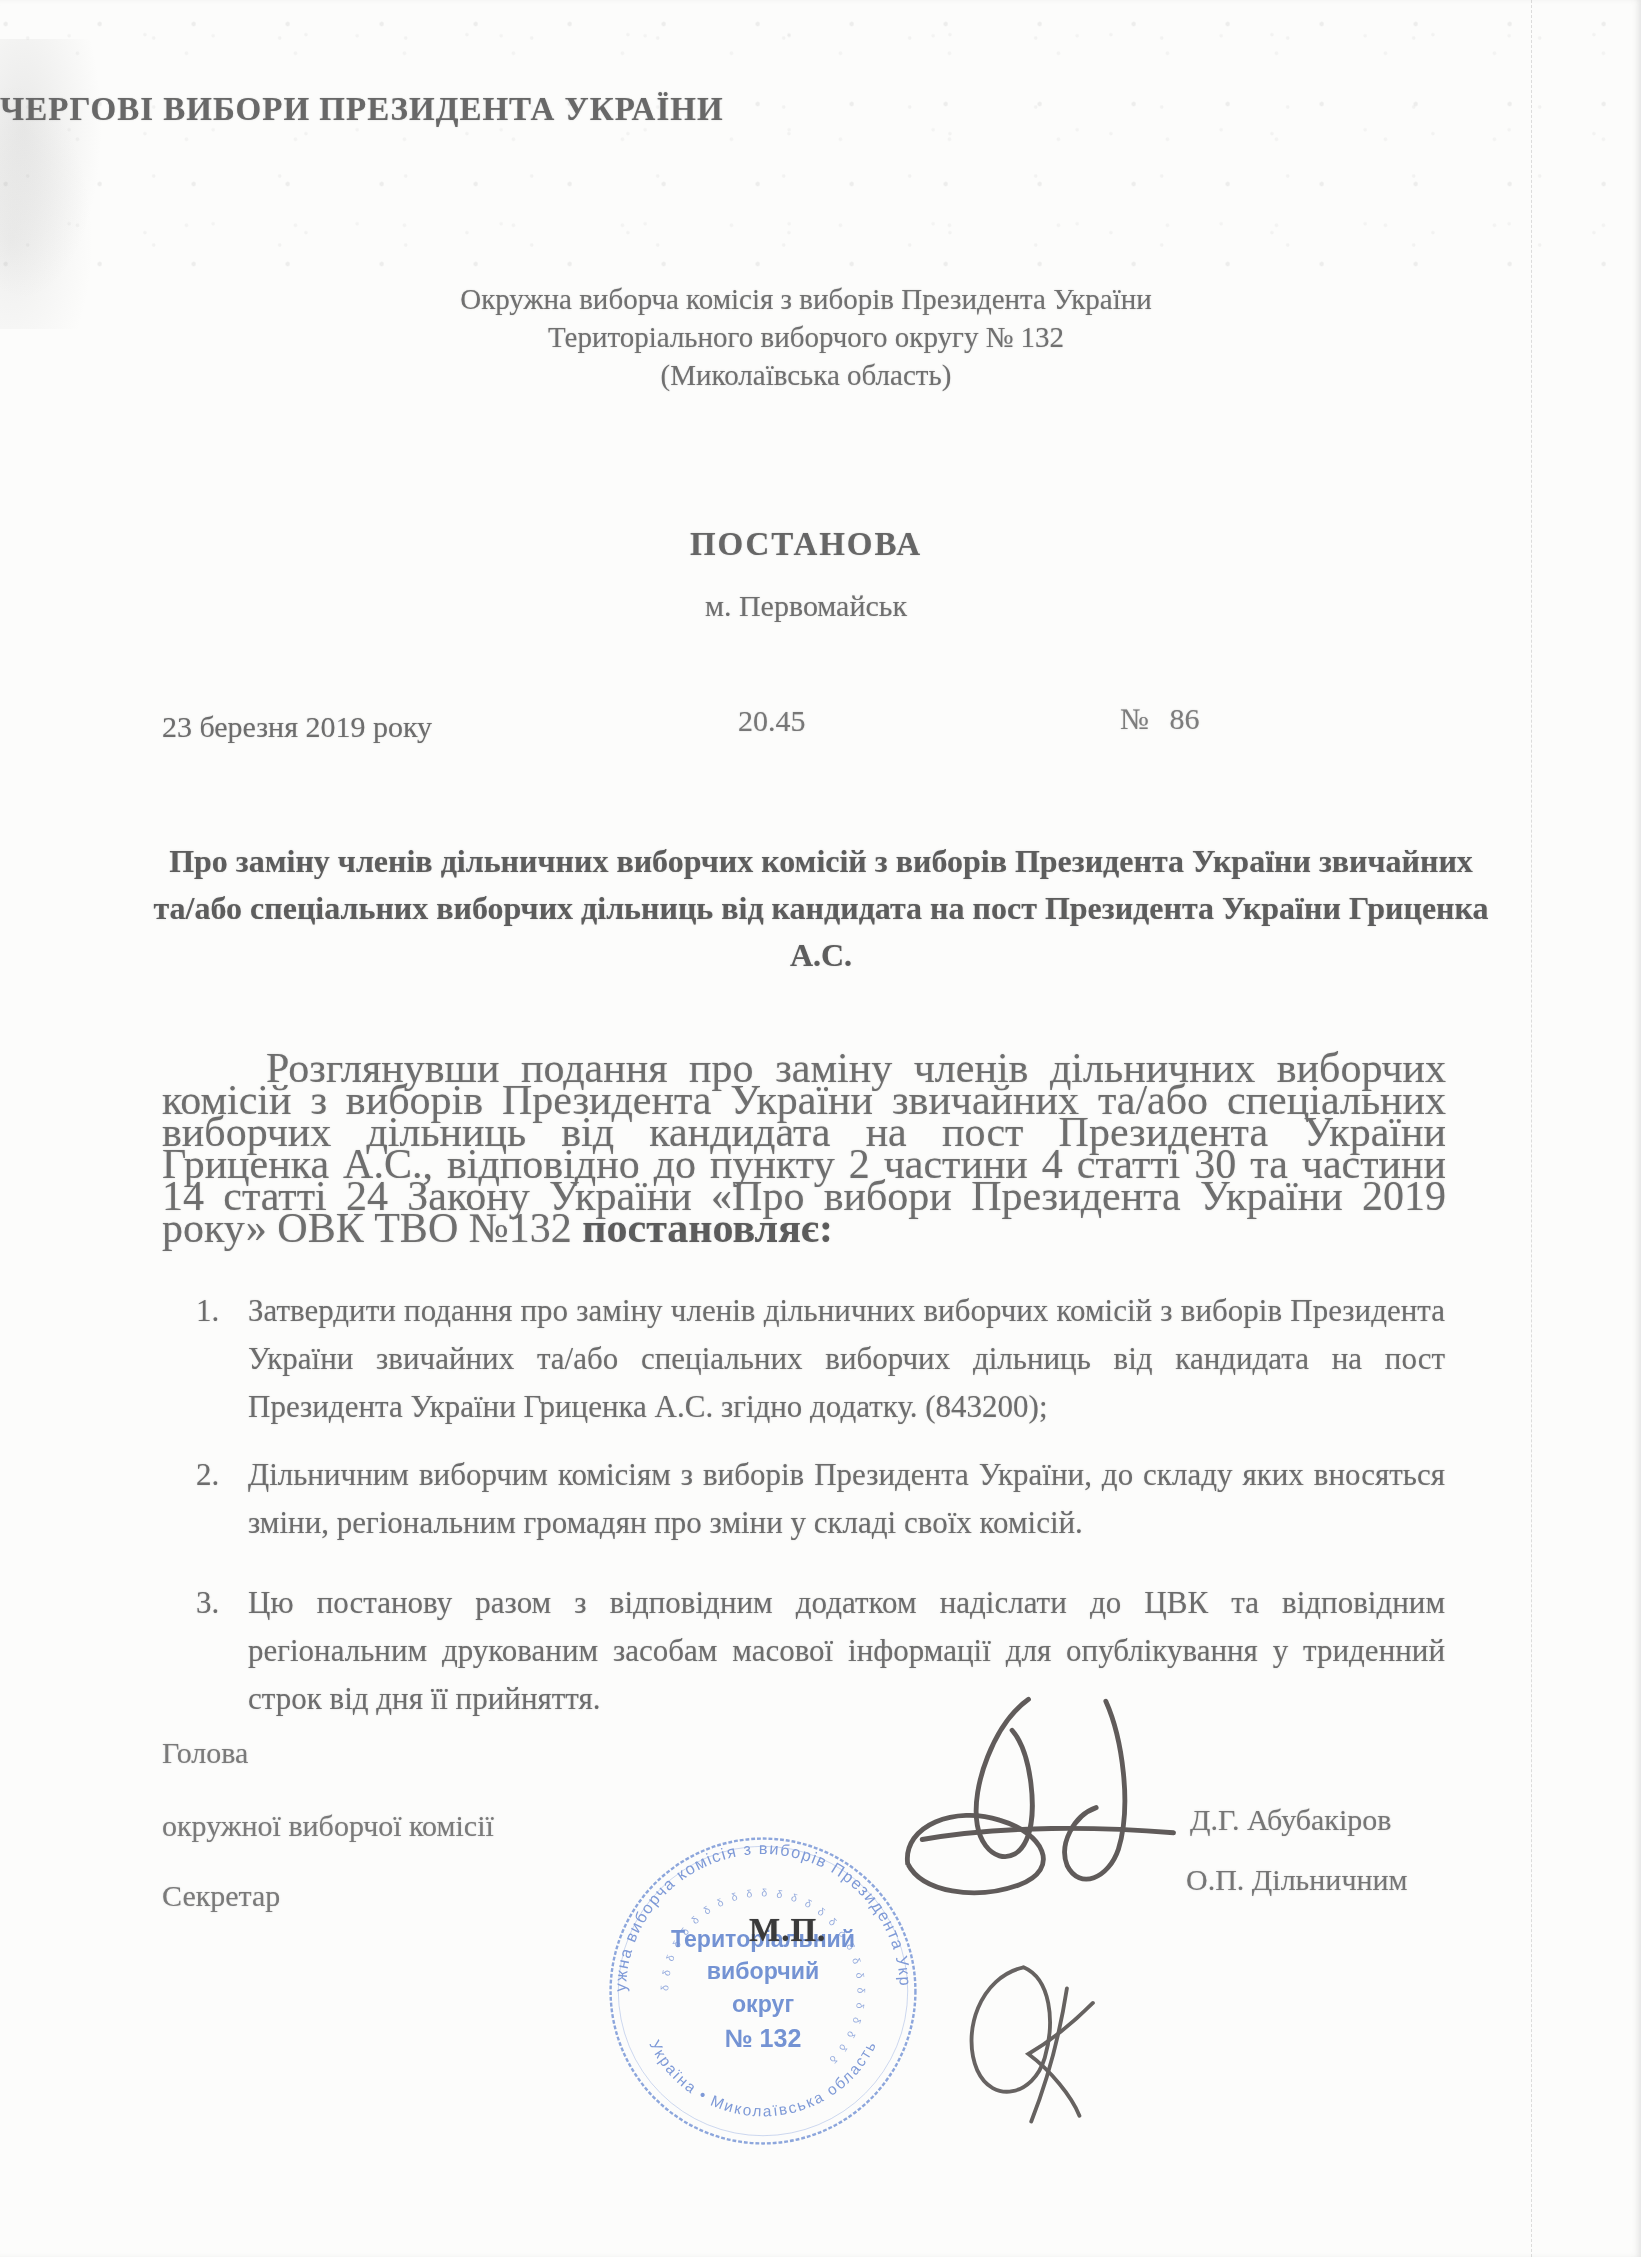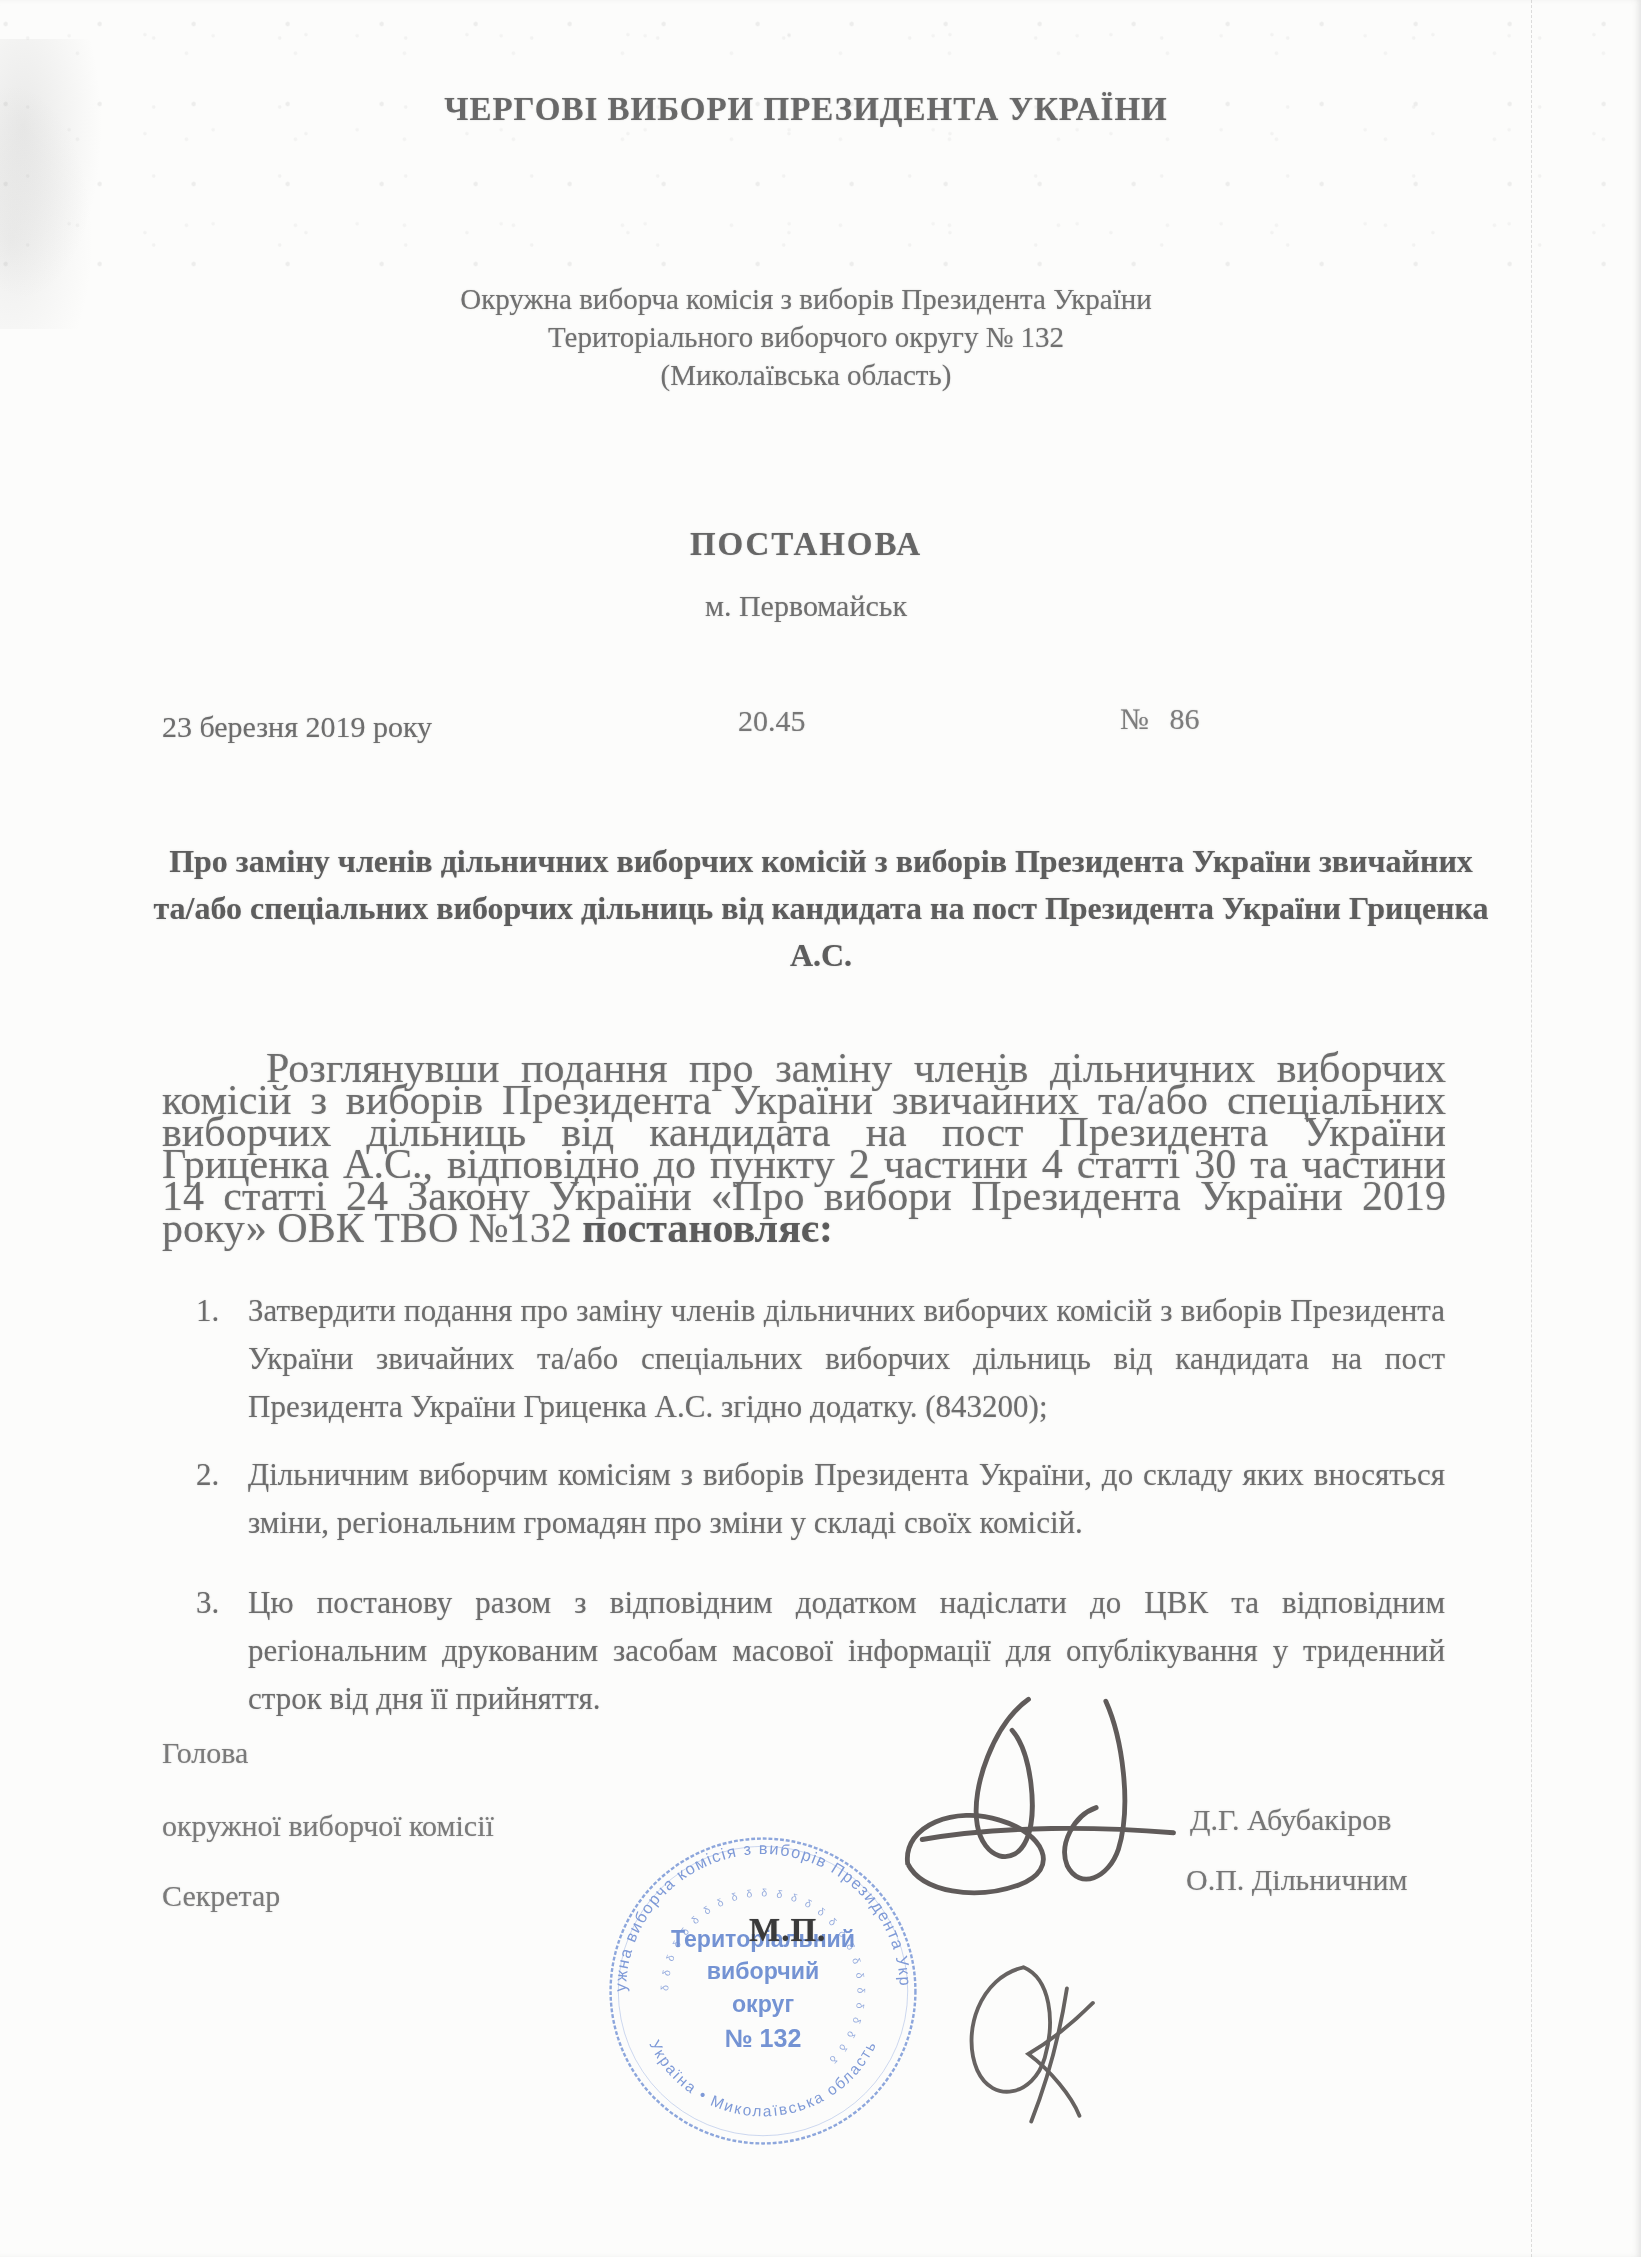--- a/index.html
+++ b/index.html
@@ -31,21 +31,21 @@
   .corner-smudge{
     position:absolute;left:0;top:39px;width:116px;height:290px;
     background:
       radial-gradient(ellipse at 20% 30%, rgba(120,120,120,.14), transparent 60%),
       radial-gradient(ellipse at 10% 70%, rgba(120,120,120,.10), transparent 55%);
   }
   .edge-line{
     position:absolute;left:1531px;top:0;height:2257px;width:0;
     border-left:1.9px dashed rgba(125,125,125,.25);
   }
-  .h1{left:0;top:91px;width:1612px;text-align:center;font-size:33px;font-weight:bold;letter-spacing:1px;color:#686868;}
+  .h1{left:0;top:91px;width:1612px;text-align:left;font-size:33px;font-weight:bold;letter-spacing:1px;color:#686868;}
   .h2{left:0;top:162px;width:1612px;text-align:center;font-size:32px;font-weight:bold;letter-spacing:1px;color:#6a6a6a;}
   .center-col{left:159px;width:1294px;text-align:center;}
   .commission{top:280px;font-size:29px;line-height:38px;color:#707070;}
   .doc-type{top:526px;font-size:33px;font-weight:bold;letter-spacing:1.9px;color:#666;}
   .city{top:589px;font-size:30px;color:#6f6f6f;}
   .date-row{left:159px;top:710px;width:1294px;height:42px;font-size:30px;color:#8a8a8a;}
   .date-left{position:absolute;left:2.9px;top:0;}
   .date-time{position:absolute;left:579px;top:-5.8px;color:#777;}
   .doc-number{position:absolute;left:961px;top:-7.7px;word-spacing:13.5px;color:#7d7d7d;}
   .doc-title{left:145px;top:838px;width:1352px;text-align:center;font-size:32px;font-weight:bold;line-height:47px;color:#5d5d5d;}

